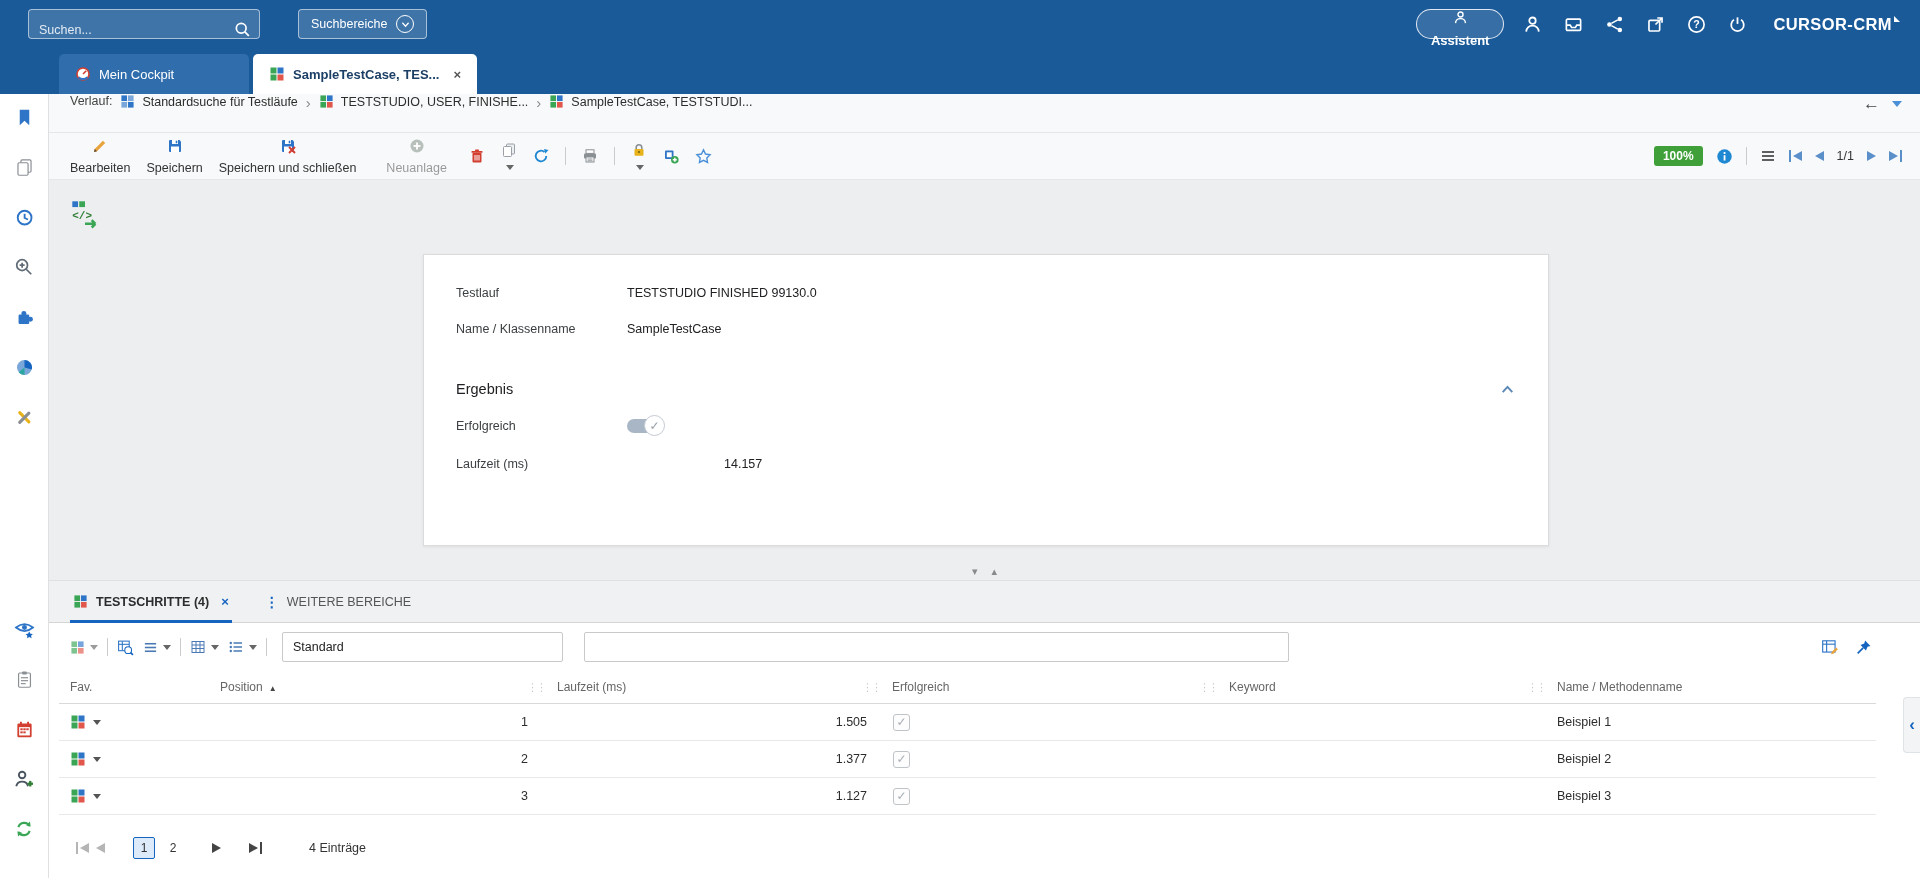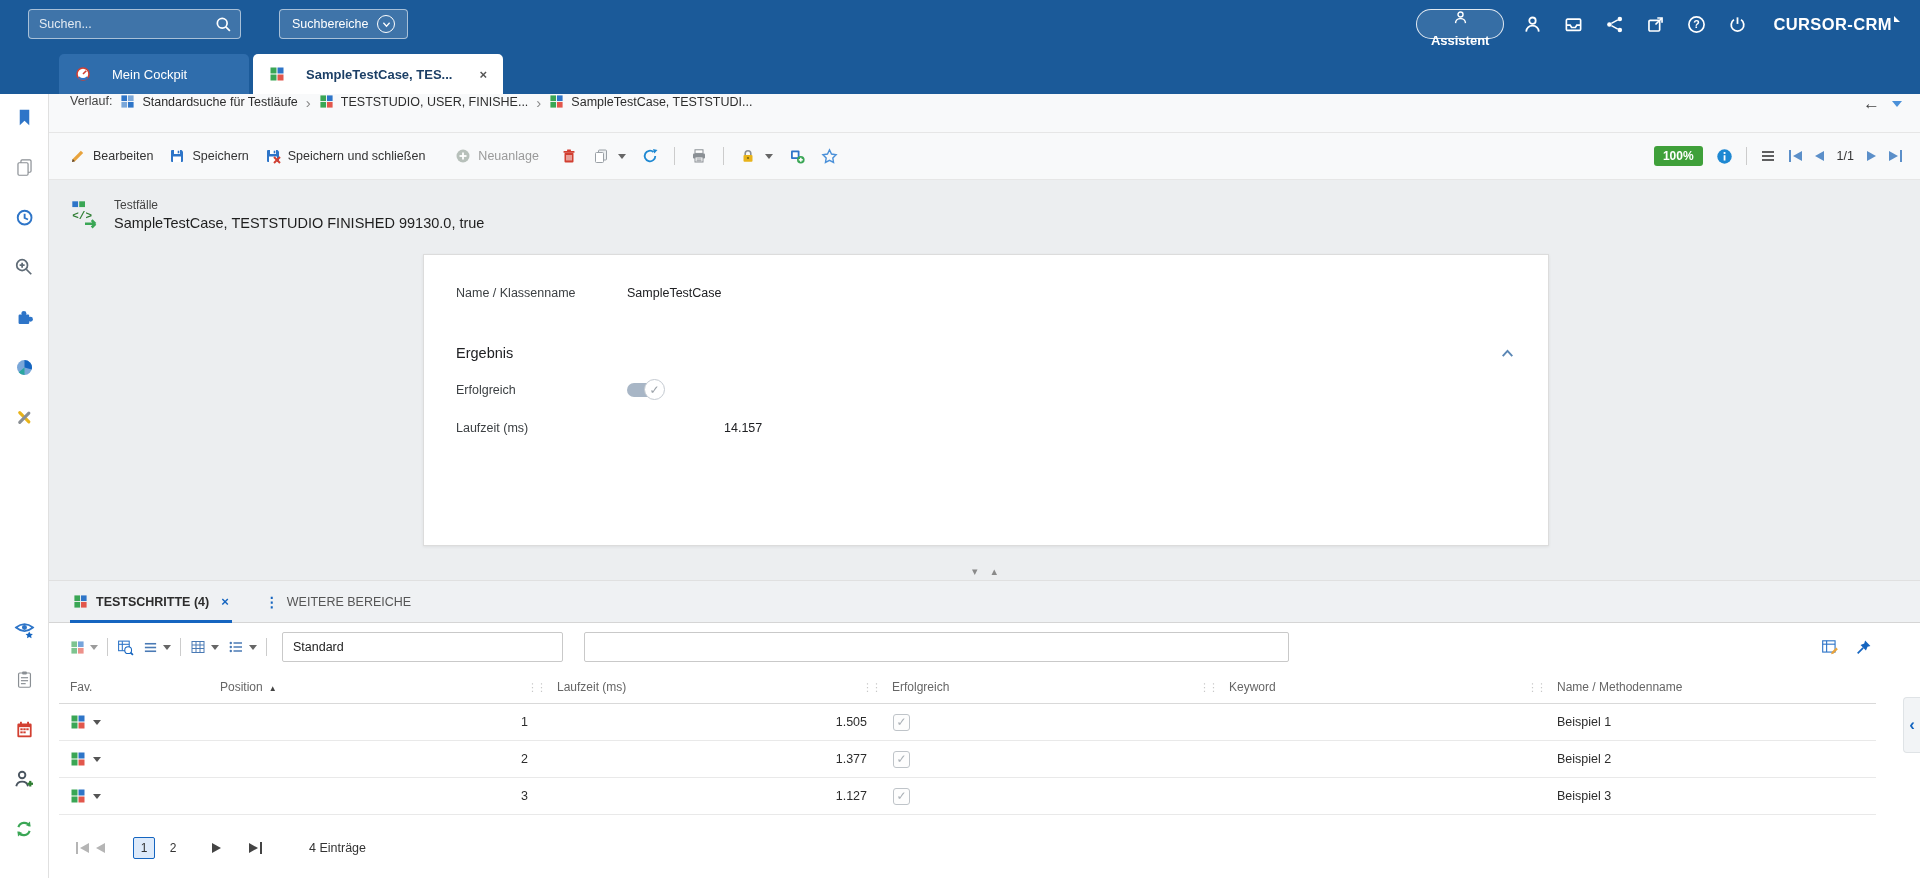--- a/index.html
+++ b/index.html
@@ -4,38 +4,38 @@
 <style>
   html,body{margin:0;padding:0;background:#d8d8d8;}
   *{box-sizing:border-box;}
   .screen{width:1920px;height:878px;position:relative;overflow:hidden;background:#eceef0;
     font-family:"Liberation Sans",sans-serif;font-size:12.5px;color:#333;}
   svg.ic{display:block;}
   .clickable{cursor:pointer;}
 
   
   .topbar{height:48px;background:#1b5a99;display:flex;align-items:center;padding:0 20px 0 28px;}
-  .search-box{display:flex;align-items:center;height:30px;width:213px;background:rgba(255,255,255,.16);
+  .search-box{display:flex;align-items:flex-end;height:30px;width:232px;background:rgba(255,255,255,.16);
     border:1px solid rgba(255,255,255,.55);border-radius:4px;padding:0 8px;}
   .search-box input{flex:1;background:transparent;border:none;outline:none;color:#fff;font-size:12.5px;
     font-family:"Liberation Sans",sans-serif;min-width:0;}
   .search-box input::placeholder{color:rgba(255,255,255,.85);}
   .scope-btn{margin-left:38px;height:30px;display:flex;align-items:center;gap:9px;background:rgba(255,255,255,.16);
     border:1px solid rgba(255,255,255,.55);border-radius:4px;color:#fff;padding:0 12px;font-size:12.5px;}
   .chev-circle{width:18px;height:18px;border:1.5px solid #fff;border-radius:50%;display:flex;align-items:center;justify-content:center;}
   .topbar-right{margin-left:auto;display:flex;align-items:center;gap:15px;color:#fff;}
   .assistant{height:30px;border-radius:15px;border:1.5px solid rgba(255,255,255,.85);background:rgba(255,255,255,.12);
     color:#fff;font-weight:bold;font-size:13px;display:flex;gap:8px;padding:0 14px;align-items:center;flex-direction:column;}
   .tb-ic{width:26px;height:26px;display:flex;align-items:center;justify-content:center;color:#fff;}
   .brand{display:flex;align-items:flex-start;color:#fff;font-weight:bold;font-size:16.5px;letter-spacing:.4px;margin-left:8px;}
   .brand-mark{width:0;height:0;border-left:6px solid transparent;border-bottom:6px solid #fff;margin:1px 0 0 2px;transform:rotate(90deg);}
 
   
   .tabbar{height:46px;background:#1b5a99;display:flex;align-items:flex-end;padding-left:59px;gap:4px;}
-  .tab{height:40px;display:flex;align-items:center;gap:21px;padding:0 16px;border-radius:5px 5px 0 0;font-size:13px;}
+  .tab{height:40px;display:flex;align-items:center;gap:8px;padding:0 16px;border-radius:5px 5px 0 0;font-size:13px;}
   .tab.cockpit{background:#2f6dac;color:#fff;min-width:190px;}
   .tab.active{background:#fff;color:#1c3f66;font-weight:bold;min-width:215px;}
   .tab-close{color:#555;font-weight:bold;font-size:13px;margin-left:6px;}
 
   
   .body{display:flex;height:784px;}
   .sidebar{width:49px;background:#fff;border-right:1px solid #e0e0e0;display:flex;flex-direction:column;
     align-items:center;padding:6px 0 16px 0;}
   .side-btn{width:34px;height:34px;margin-bottom:16px;display:flex;align-items:center;justify-content:center;border-radius:4px;}
   .side-spacer{flex:1;}
@@ -46,21 +46,21 @@
     border-bottom:1px solid #e6e6e6;gap:8px;}
   .crumb-item{display:flex;align-items:center;gap:7px;color:#2d2d2d;}
   .crumb-sep::before{content:"\203A";color:#8a8a8a;font-size:15px;}
   .crumb-right{margin-left:auto;display:flex;align-items:center;gap:12px;}
   .g-back::before{content:"\2190";font-size:17px;color:#444;}
   .g-down-sm{width:0;height:0;border-left:5px solid transparent;border-right:5px solid transparent;border-top:6px solid #4a90d9;}
 
   
   .toolbar-row{height:47px;display:flex;align-items:center;padding:0 18px 0 21px;gap:16px;background:#f8f9fa;
     border-bottom:1px solid #e6e6e6;}
-  .tb-btn{display:flex;align-items:center;gap:7px;color:#333;}
+  .tb-btn{display:flex;align-items:center;gap:7px;color:#333;flex-direction:column;}
   .tb-btn.disabled{color:#9a9a9a;}
   .tb-sep{width:1px;height:18px;background:#ccc;}
   .caret{width:0;height:0;border-left:4px solid transparent;border-right:4px solid transparent;border-top:5px solid #666;margin-left:2px;}
   .toolbar-right{margin-left:auto;display:flex;align-items:center;gap:13px;}
   .zoom-badge{background:#3fa03a;color:#fff;font-weight:bold;font-size:12px;padding:3px 9px;border-radius:3px;text-align:right;}
   .pg{display:flex;align-items:center;gap:2px;}
   .tri-l{width:0;height:0;border-top:5.5px solid transparent;border-bottom:5.5px solid transparent;border-right:9px solid currentColor;}
   .tri-r{width:0;height:0;border-top:5.5px solid transparent;border-bottom:5.5px solid transparent;border-left:9px solid currentColor;}
   .vbar{width:2px;height:12px;background:currentColor;}
   .pg-blue{color:#5b8fc9;} .pg-dark{color:#444;} .pg-gray{color:#b5b5b5;}
@@ -706,28 +706,28 @@
               <span class="tri-r"></span>
               <span class="vbar"></span>
             </span>
         </span>
       </div>
 
       <div class="record-head">
         <svg class="ic" width="30" height="30">
             <use href="#i-code"></use>
           </svg>
-        <div>
-          <div class="rec-type">Testfälle</div>
-          <div class="rec-title">SampleTestCase, TESTSTUDIO FINISHED 99130.0, true</div>
-        </div>
       </div>
 
       <div class="main-area">
         <div class="card">
+          <div class="field-row">
+            <span class="f-label">Testlauf</span>
+            <span class="f-value">TESTSTUDIO FINISHED 99130.0</span>
+          </div>
           <div class="field-row">
             <span class="f-label">Name / Klassenname</span>
             <span class="f-value">SampleTestCase</span>
           </div>
           <div class="section-head">
             <span class="section-title">Ergebnis</span>
             <span class="sec-chev clickable">
               <svg class="ic" width="17" height="17" style="transform:rotate(180deg)">
                   <use href="#i-chev"></use>
                 </svg>

